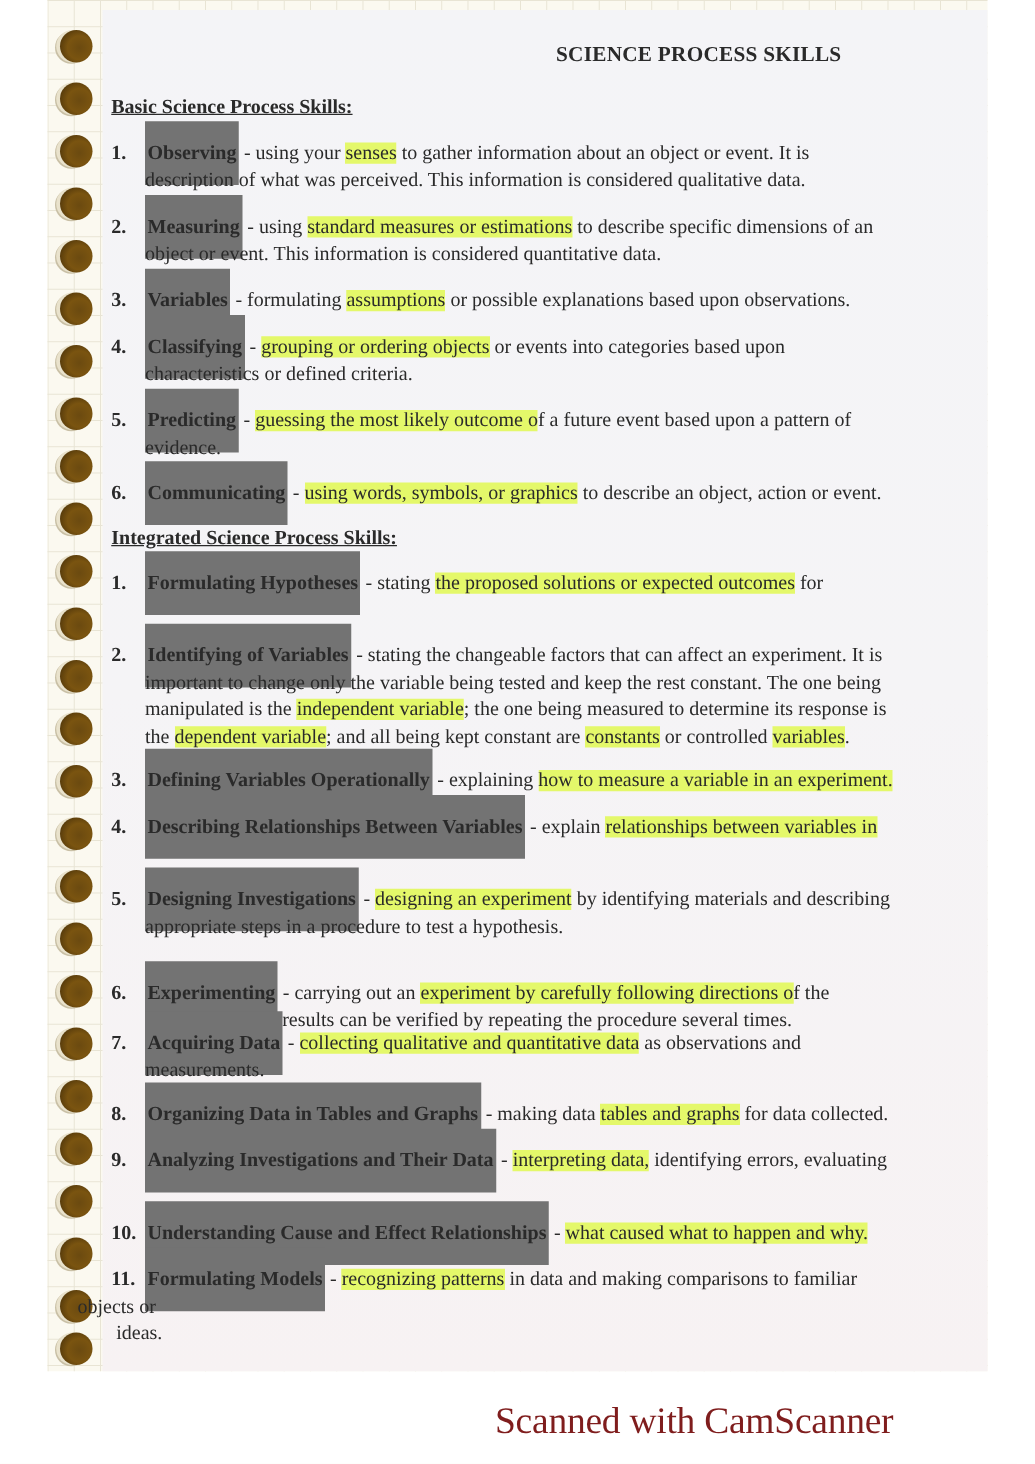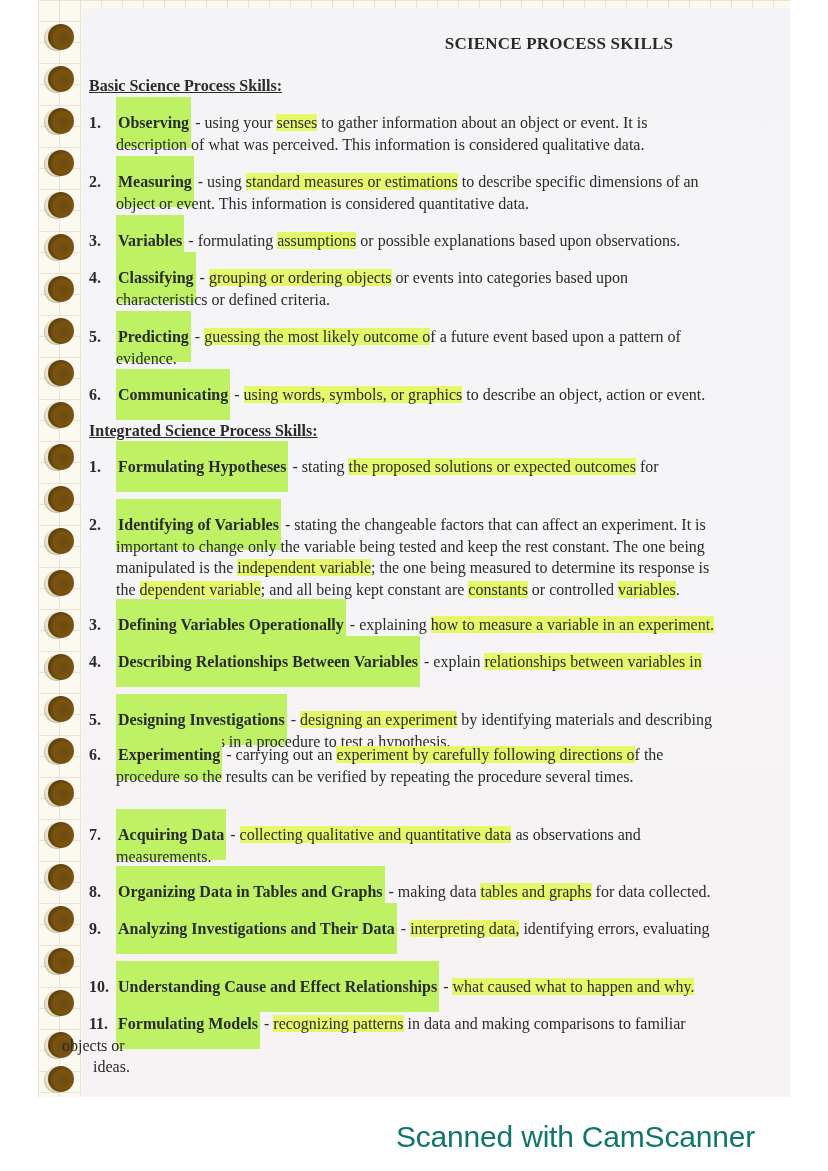--- a/index.html
+++ b/index.html
@@ -13,24 +13,24 @@
   .hole{position:absolute;left:4px;width:26px;height:26px;border-radius:50%;
     background:radial-gradient(circle at 60% 55%,#6b4a10 0%,#7a5410 45%,#3c2808 100%);
     box-shadow:-3px 0 0 0 #e9e2cc,-4px 1px 0 0 #c9c0a6;}
   .title{position:absolute;top:34px;left:0;width:828px;text-align:center;padding-left:290px;box-sizing:border-box;
     font-weight:bold;font-size:17px;letter-spacing:0.2px;}
   .title span{display:inline-block;}
   .sec{position:absolute;left:89px;font-weight:bold;font-size:16px;text-decoration:underline;}
   .item{position:absolute;left:89px;width:700px;font-size:16px;line-height:21.5px;}
   .num{display:inline-block;width:27px;font-weight:bold;}
   .cont{padding-left:27px;}
-  .term{font-weight:bold;background:#bef264;padding:17px 2px;}
+  .term{font-weight:bold;background:#737373;padding:17px 2px;}
   .hl{background:#e4f86a;}
   .u{text-align:center;}
-  .footer{position:absolute;left:396px;top:1120px;font-family:Liberation Sans, sans-serif;font-size:30px;color:#0f766e;letter-spacing:-0.2px;}
+  .footer{position:absolute;left:396px;top:1120px;font-family:Liberation Serif, serif;font-size:30px;color:#7f1d1d;letter-spacing:-0.2px;}
 </style>
 </head>
 <body>
 
 <div class="notebook"></div>
 <div class="paper"></div>
 
 <div class="holes">
   <div class="hole" style="top:8px"></div>
   <div class="hole" style="top:50px"></div>
@@ -111,21 +111,21 @@
 
 <div class="item" style="top:651px">
   <span class="num">4.</span><span class="term">Describing Relationships Between Variables</span><span> - explain </span><span class="hl">relationships between variables in</span><br>
 </div>
 
 <div class="item" style="top:709px">
   <span class="num">5.</span><span class="term">Designing Investigations</span><span> - </span><span class="hl">designing an experiment</span><span> by identifying materials and describing</span><br>
   <span class="cont">appropriate steps in a procedure to test a hypothesis.</span>
 </div>
 
-<div class="item" style="top:744px">
+<div class="item" style="top:784px">
   <span class="num">6.</span><span class="term">Experimenting</span><span> - carrying out an </span><span class="hl">experiment by carefully following directions o</span><span>f the</span><br>
   <span class="cont">procedure so the results can be verified by repeating the procedure several times.</span>
 </div>
 
 <div class="item" style="top:824px">
   <span class="num">7.</span><span class="term">Acquiring Data</span><span> - </span><span class="hl">collecting qualitative and quantitative data</span><span> as observations and</span><br>
   <span class="cont">measurements.</span>
 </div>
 
 <div class="item" style="top:881px">

